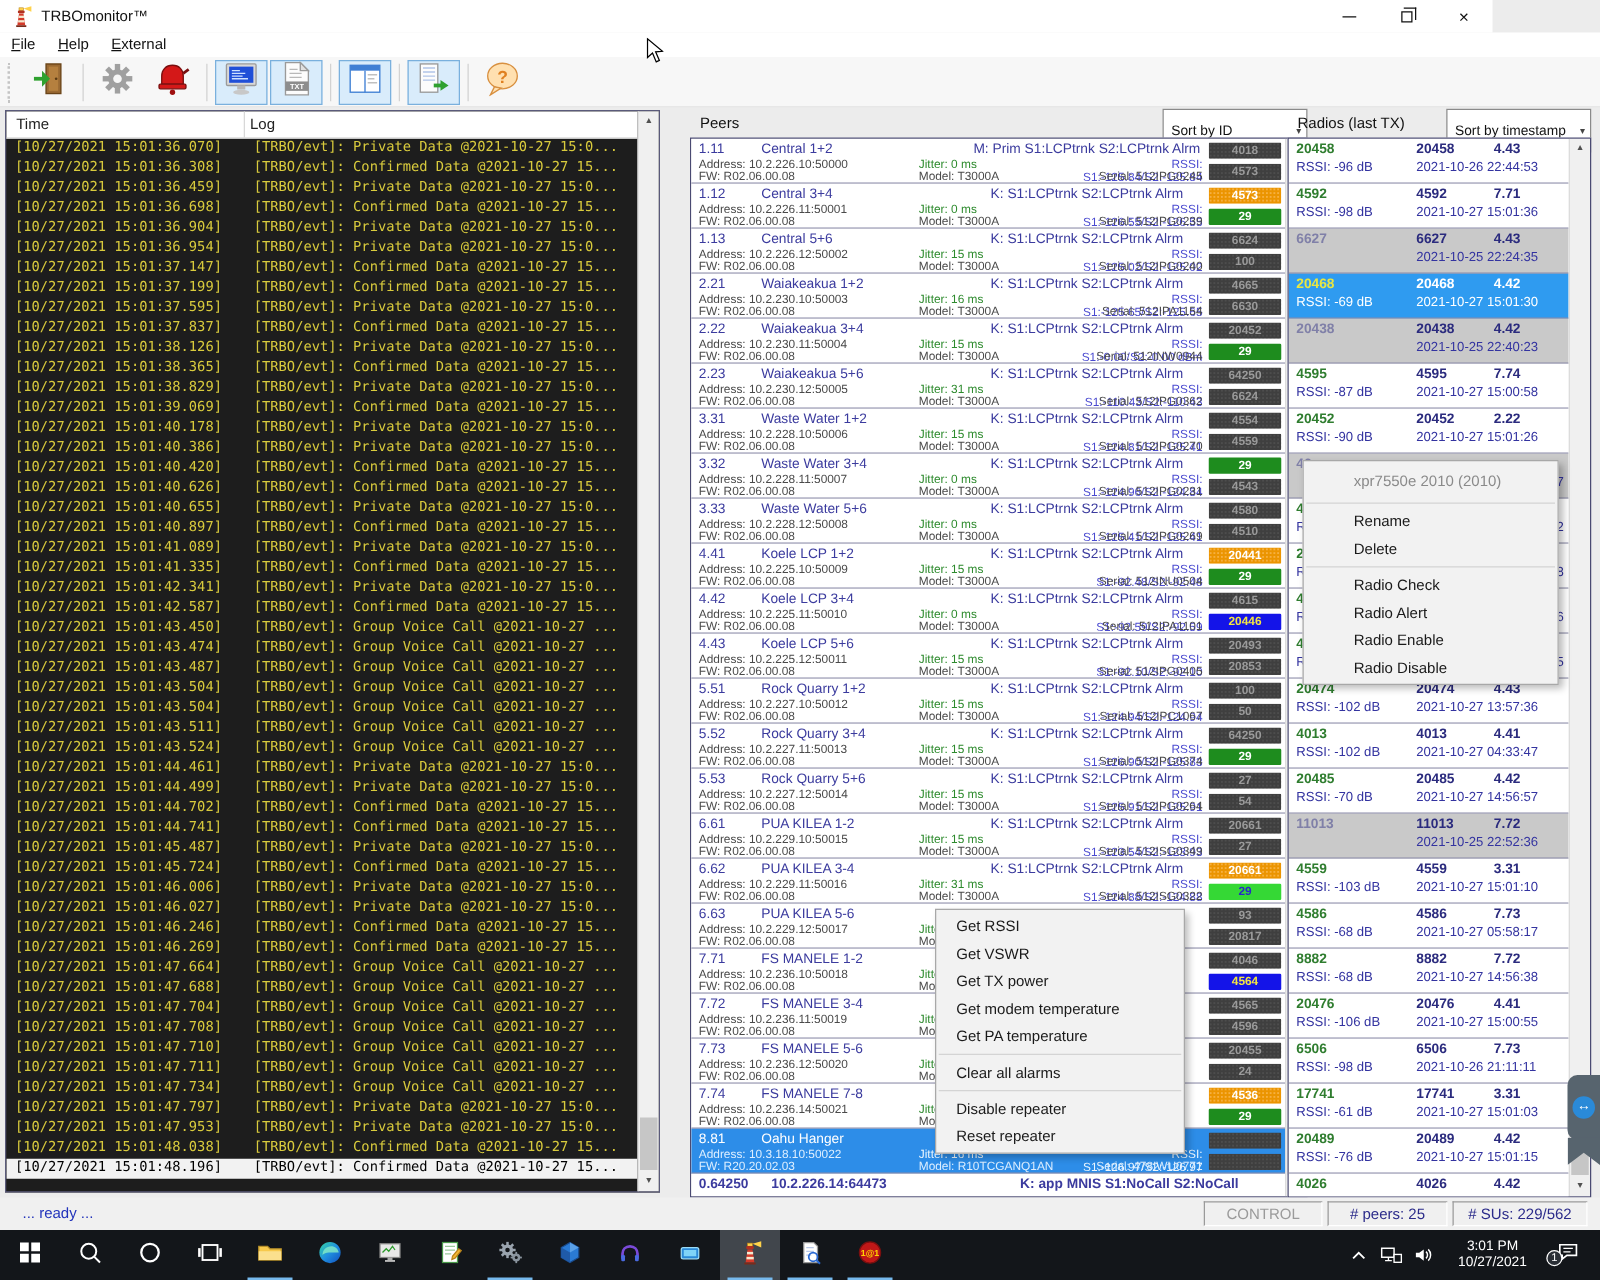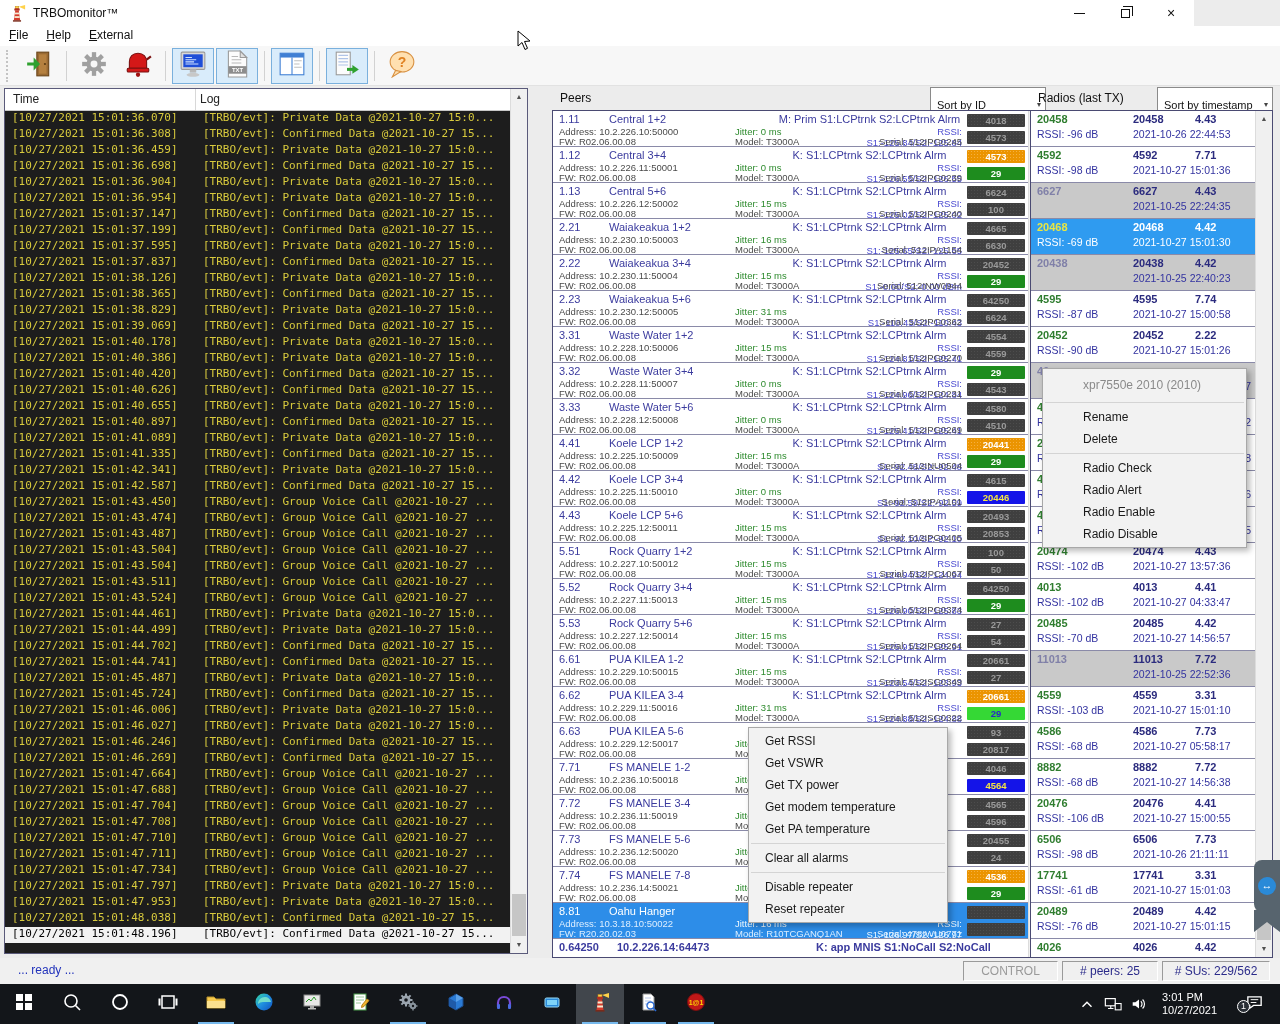--- a/index.html
+++ b/index.html
@@ -123,21 +123,21 @@
 
   
   #taskbar{position:absolute;left:0;top:984px;width:1280px;height:40px;background:#13161a;display:flex;align-items:stretch;z-index:60}
   .task-cell{width:48px;flex:0 0 48px;display:flex;align-items:center;justify-content:center;position:relative}
   .task-cell svg{width:20px;height:20px}
   .task-cell.running::after{content:"";position:absolute;left:6px;right:6px;bottom:0;height:2px;background:#76b9ed}
   .task-cell.active{background:#41464c}
   #tray{margin-left:auto;display:flex;align-items:center;padding-right:8px}
   .tray-ico{width:26px;display:flex;justify-content:center}
   .tray-ico svg{width:18px;height:18px}
-  #clock{color:#fff;font-size:11px;text-align:left;line-height:13px;margin:0 10px;min-width:64px}
+  #clock{color:#fff;font-size:11px;text-align:center;line-height:13px;margin:0 10px;min-width:64px}
   #notif{position:relative;width:36px;display:flex;justify-content:center;align-items:center}
   #notif svg{width:19px;height:19px}
   #notif .badge1{position:absolute;left:1px;bottom:3px;width:13px;height:13px;border-radius:50%;background:#2a2f36;border:1px solid #fff;color:#fff;font-size:9px;line-height:11px;text-align:center}
 
   
   #tv-handle{position:absolute;right:0;top:860px;width:26px;height:52px;background:#57646e;border-radius:8px 0 0 8px;display:flex;align-items:center;justify-content:center;z-index:55}
   #tv-tail{position:absolute;right:0;top:910px;width:26px;height:22px;background:#57646e;clip-path:polygon(0 0,100% 0,100% 100%,50% 55%,0 100%);z-index:55}
   .tv-circle{width:18px;height:18px;border-radius:50%;background:#2a8ad8;color:#fff;font-size:11px;line-height:17px;text-align:center;font-weight:bold}
   #cursor{position:absolute;left:517px;top:30px;z-index:99}
 </style>

